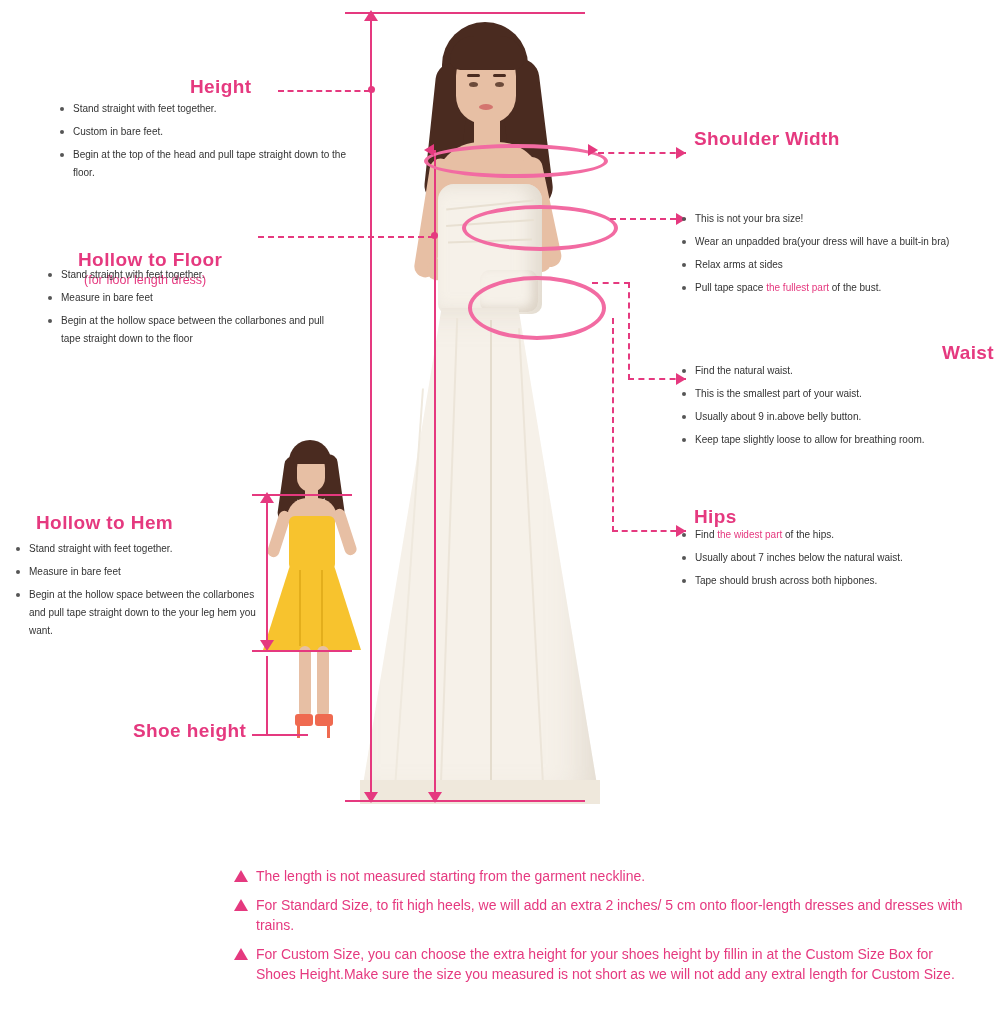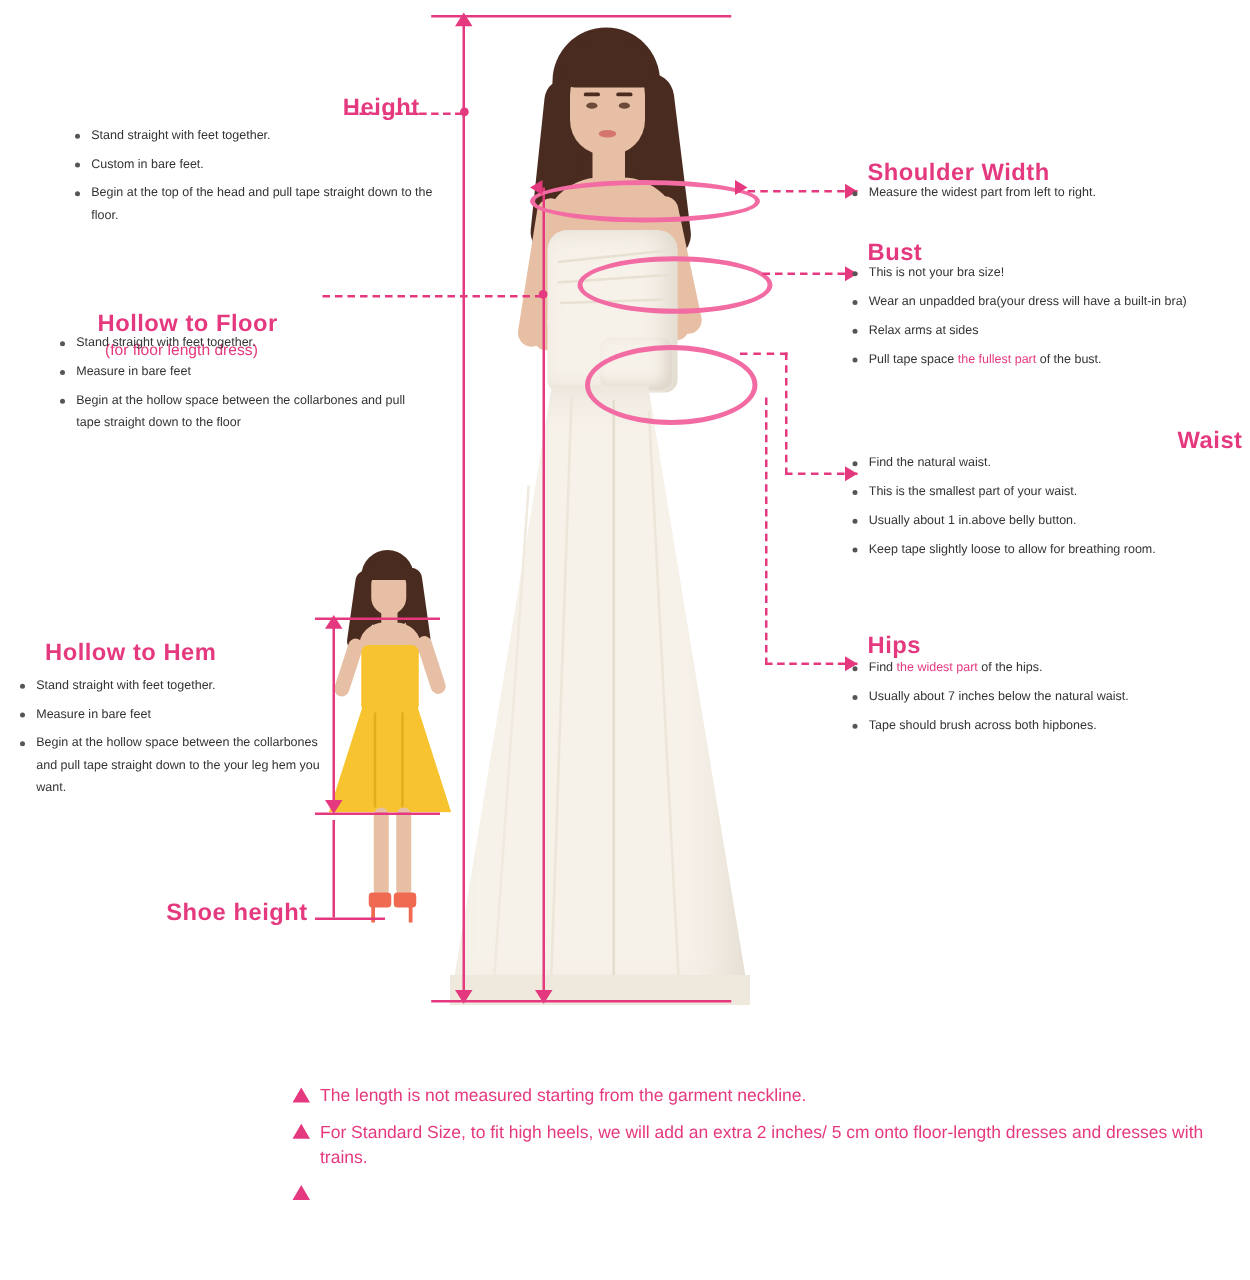--- a/index.html
+++ b/index.html
@@ -196,21 +196,21 @@
 
   <div class="hline" style="left:252px;top:494px;width:100px;"></div>
   <div class="vline" style="left:266px;top:498px;height:150px;"></div>
   <div class="arrow-up" style="left:260px;top:492px;"></div>
   <div class="arrow-down" style="left:260px;top:640px;"></div>
   <div class="hline" style="left:252px;top:650px;width:100px;"></div>
 
   <div class="vline" style="left:266px;top:656px;height:78px;"></div>
   <div class="hline" style="left:252px;top:734px;width:56px;"></div>
 
-  <div class="abs" style="left:190px;top:76px;width:230px;text-align:center;">
+  <div class="abs" style="left:190px;top:76px;width:230px;">
     <div class="heading">Height</div>
   </div>
   <div class="abs list" style="left:58px;top:100px;width:300px;">
     <div class="li">Stand straight with feet together.</div>
     <div class="li">Custom in bare feet.</div>
     <div class="li">Begin at the top of the head and pull tape straight down to the floor.</div>
   </div>
 
   <div class="abs" style="left:78px;top:224px;width:260px;margin-top:25px;">
     <div class="heading">Hollow to Floor</div>
@@ -231,43 +231,37 @@
     <div class="li">Begin at the hollow space between the collarbones and pull tape straight down to the your leg hem  you want.</div>
   </div>
 
   <div class="abs" style="left:133px;top:720px;">
     <div class="heading">Shoe height</div>
   </div>
 
   <div class="abs" style="left:694px;top:128px;width:300px;">
     <div class="heading">Shoulder Width</div>
   </div>
-  <div class="abs list" style="left:680px;top:146px;width:318px;">
-    <div class="li">Measure the widest part from left to right.</div>
-  </div>
-
-  <div class="abs" style="left:694px;top:192px;width:300px;">
-    <div class="heading">Bust</div>
-  </div>
+
   <div class="abs list" style="left:680px;top:210px;width:320px;">
     <div class="li">This is not your bra size!</div>
     <div class="li">Wear an unpadded bra(your dress will have a built-in bra)</div>
     <div class="li">Relax arms at sides</div>
     <div class="li">
       <span>Pull tape space </span><span class="pink">the fullest part</span><span> of the bust.</span>
     </div>
   </div>
 
   <div class="abs" style="left:694px;top:342px;width:300px;text-align:right;">
     <div class="heading">Waist</div>
   </div>
   <div class="abs list" style="left:680px;top:362px;width:318px;">
     <div class="li">Find the natural waist.</div>
     <div class="li">This is the smallest part of your waist.</div>
-    <div class="li">Usually about 1 in.above belly button.</div>
+    <div class="li">Usually about 9 in.above belly button.</div>
     <div class="li">Keep tape slightly loose to allow for breathing room.</div>
   </div>
 
   <div class="abs" style="left:694px;top:506px;width:300px;">
     <div class="heading">Hips</div>
   </div>
   <div class="abs list" style="left:680px;top:526px;width:318px;">
     <div class="li">
       <span>Find </span><span class="pink">the widest part</span><span> of the hips.</span>
     </div>
@@ -279,16 +273,17 @@
     <div class="note">
       <span class="tri"></span>
       <span>The length is not measured starting from the garment neckline.</span>
     </div>
     <div class="note">
       <span class="tri"></span>
       <span>For Standard Size, to fit high heels, we will add an extra 2 inches/ 5  cm onto floor-length dresses and dresses with trains.</span>
     </div>
     <div class="note">
       <span class="tri"></span>
+      <span>For Custom Size, you can choose the extra height for your shoes height by fillin in at the Custom Size Box for Shoes Height.Make sure the size you measured is not short as we will not add any extral length for Custom Size.</span>
     </div>
   </div>
 
 </div>
 
 </body></html>

